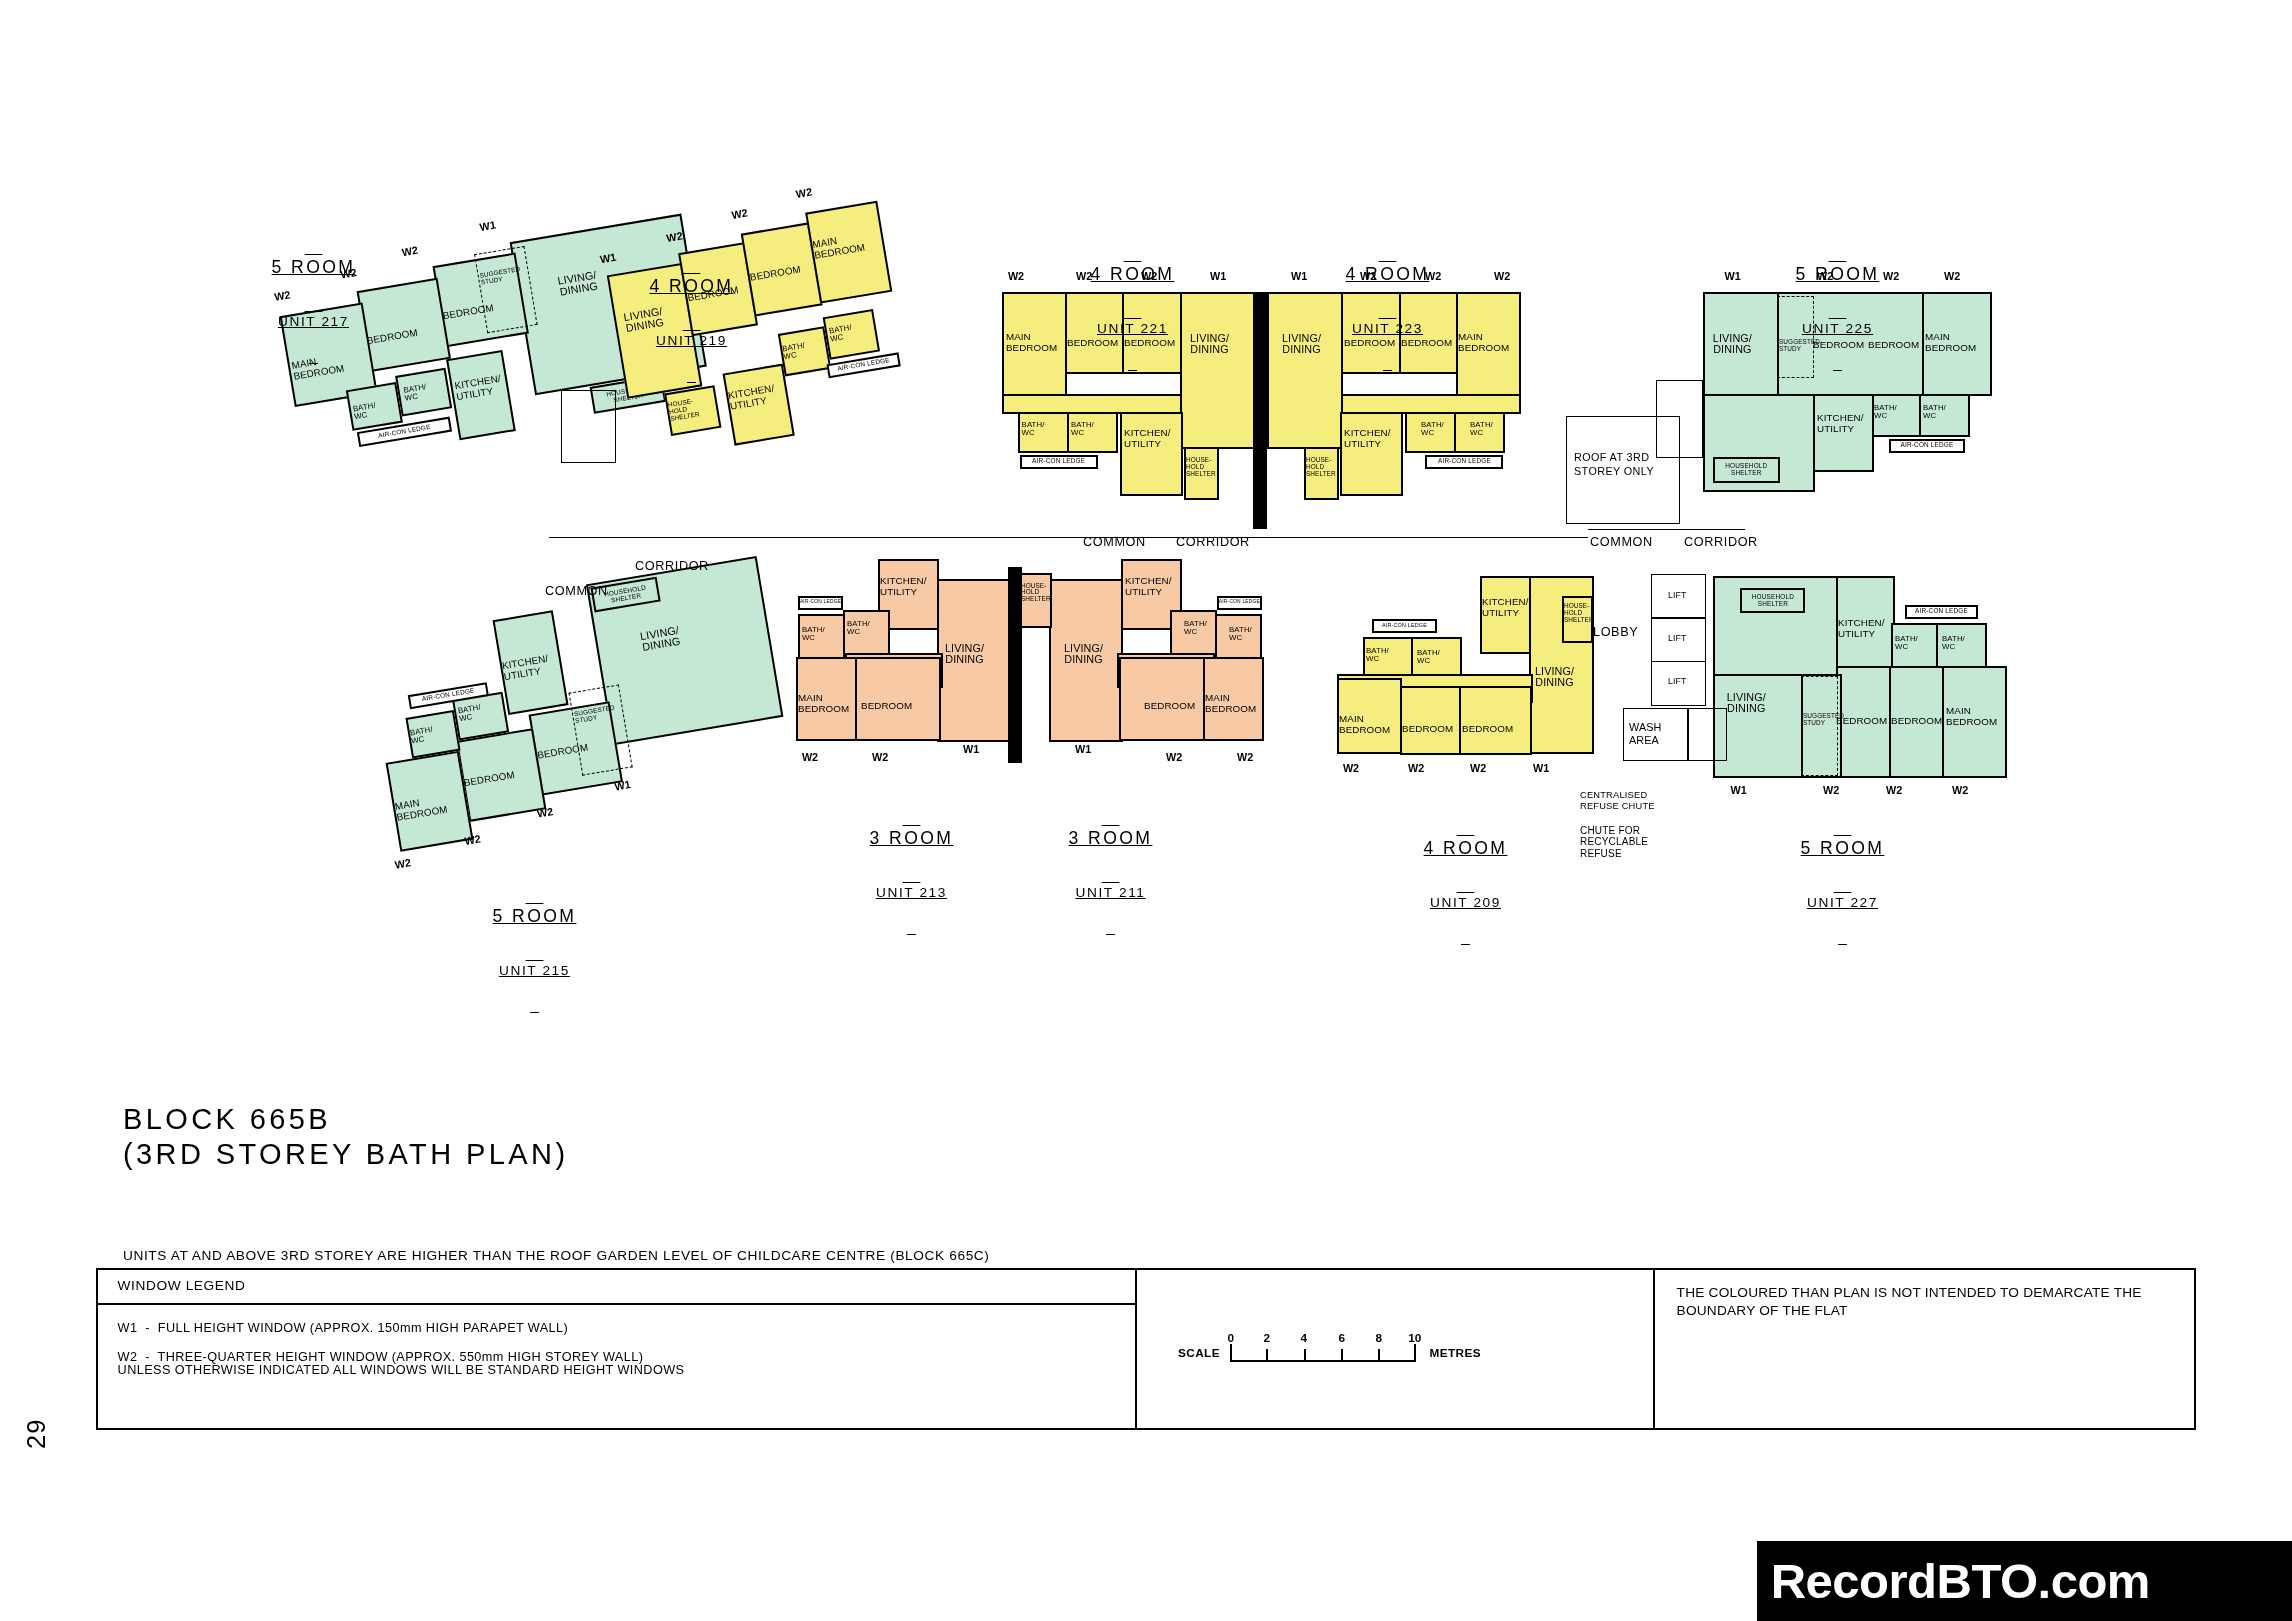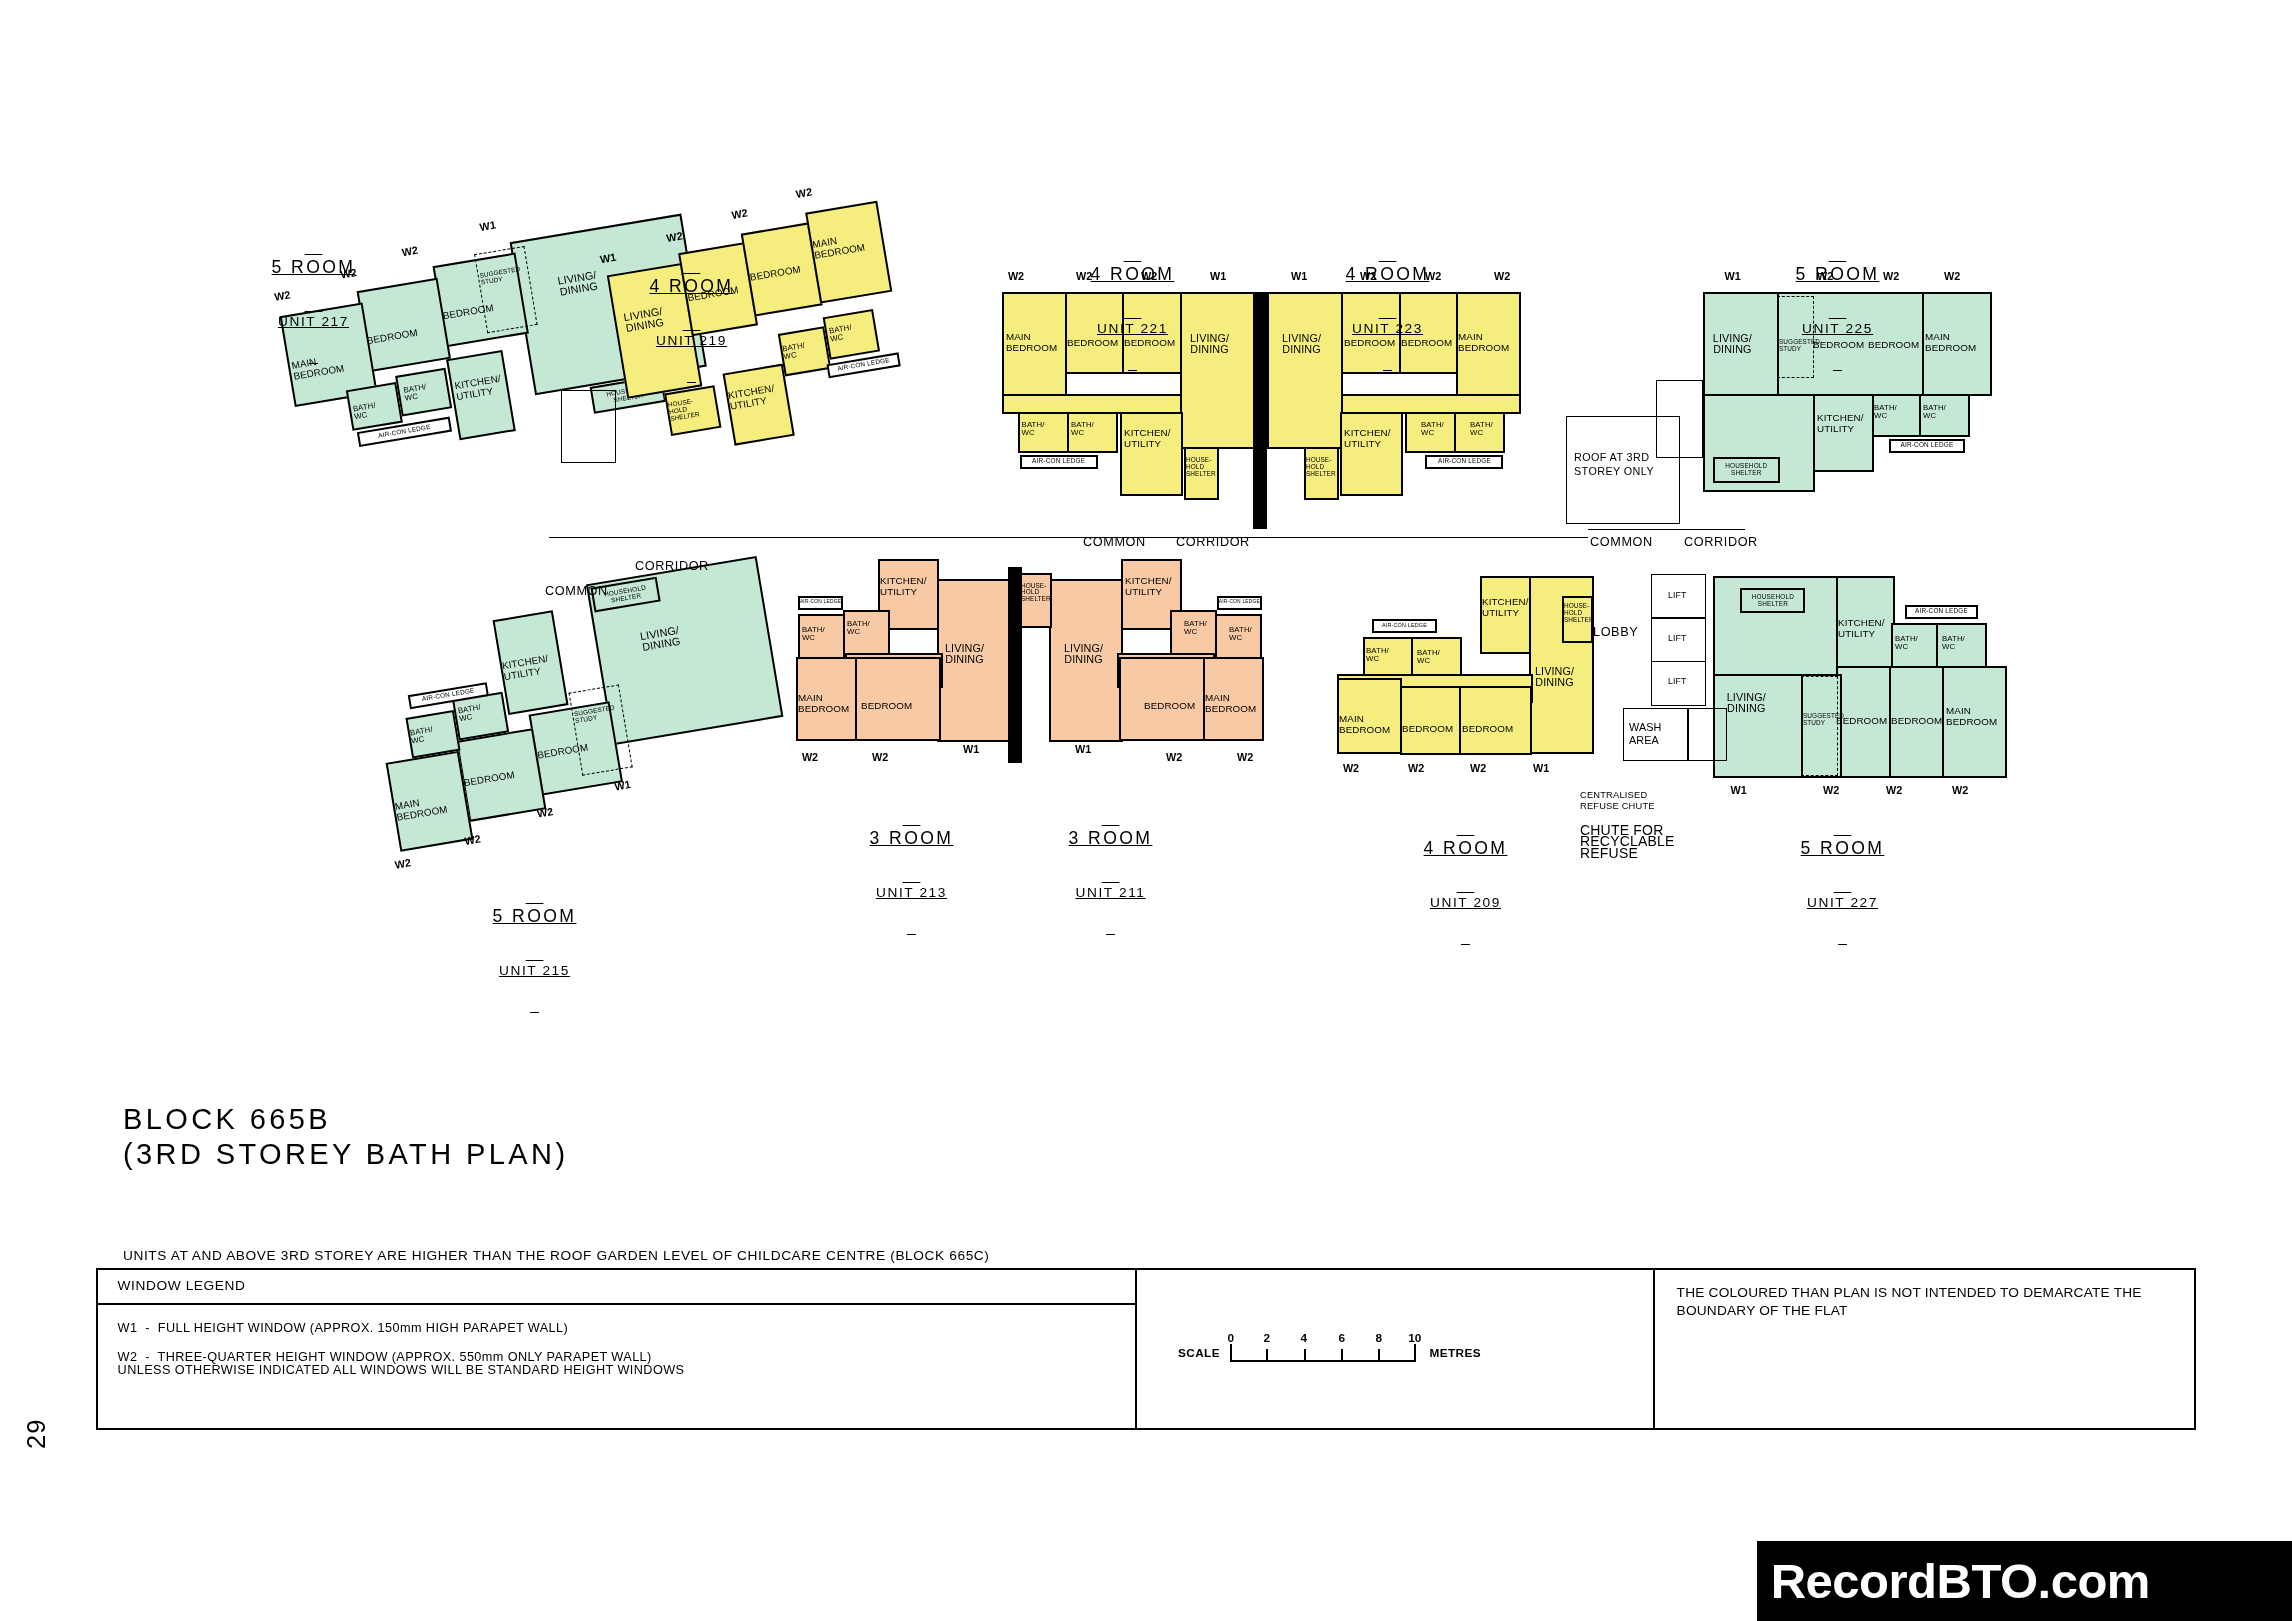--- a/index.html
+++ b/index.html
@@ -479,37 +479,37 @@
   <span class="lbl xtiny" style="left:1668px;top:635px;font-size:8.8px;">LIFT</span>
   <span class="lbl xtiny" style="left:1668px;top:678px;font-size:8.8px;">LIFT</span>
 
   <div class="thin" style="left:1623px;top:708px;width:65px;height:53px;"></div>
   <span class="lbl" style="left:1629px;top:721px;font-size:10.8px;line-height:12.7px;">WASH
 AREA</span>
   <div class="thin" style="left:1688px;top:708px;width:39px;height:53px;"></div>
 
   <span class="lbl" style="left:1580px;top:790px;font-size:9.3px;line-height:11.3px;letter-spacing:0.2px;">CENTRALISED
 REFUSE CHUTE</span>
-  <span class="lbl" style="left:1580px;top:825px;font-size:14px;line-height:11.3px;letter-spacing:0.2px;">CHUTE FOR
+  <span class="lbl" style="left:1580px;top:825px;font-size:10px;line-height:11.3px;letter-spacing:0.2px;">CHUTE FOR
 RECYCLABLE
 REFUSE</span>
 
   <div id="title">
     <div class="l1">BLOCK 665B</div>
     <div class="l2">(3RD STOREY BATH PLAN)</div>
   </div>
   <div id="subtitle">UNITS AT AND ABOVE 3RD STOREY ARE HIGHER THAN THE ROOF GARDEN LEVEL OF CHILDCARE CENTRE (BLOCK 665C)</div>
 
   <div id="botbar">
 
     <div id="legendbox">
       <div id="legendtitle">WINDOW LEGEND</div>
       <div id="legendrule"></div>
       <div class="legrow" style="top:51px;">W1  -  FULL HEIGHT WINDOW (APPROX. 150mm HIGH PARAPET WALL)</div>
-      <div class="legrow" style="top:80px;">W2  -  THREE-QUARTER HEIGHT WINDOW (APPROX. 550mm ONLY PARAPET WALL)</div>
+      <div class="legrow" style="top:80px;">W2  -  THREE-QUARTER HEIGHT WINDOW (APPROX. 550mm HIGH STOREY WALL)</div>
       <div class="legrow" style="top:93px;">UNLESS OTHERWISE INDICATED ALL WINDOWS WILL BE STANDARD HEIGHT WINDOWS</div>
     </div>
 
     <div id="scalebox">
       <div id="scaleWrap">
         <div id="scaleLabel">SCALE</div>
         <div id="scaleBar" style="width:186px;">
           <div class="axis" style="width:186px;"></div>
           <div class="tk tkend" style="left:0px;"></div>
           <div class="tk" style="left:36px;"></div>

